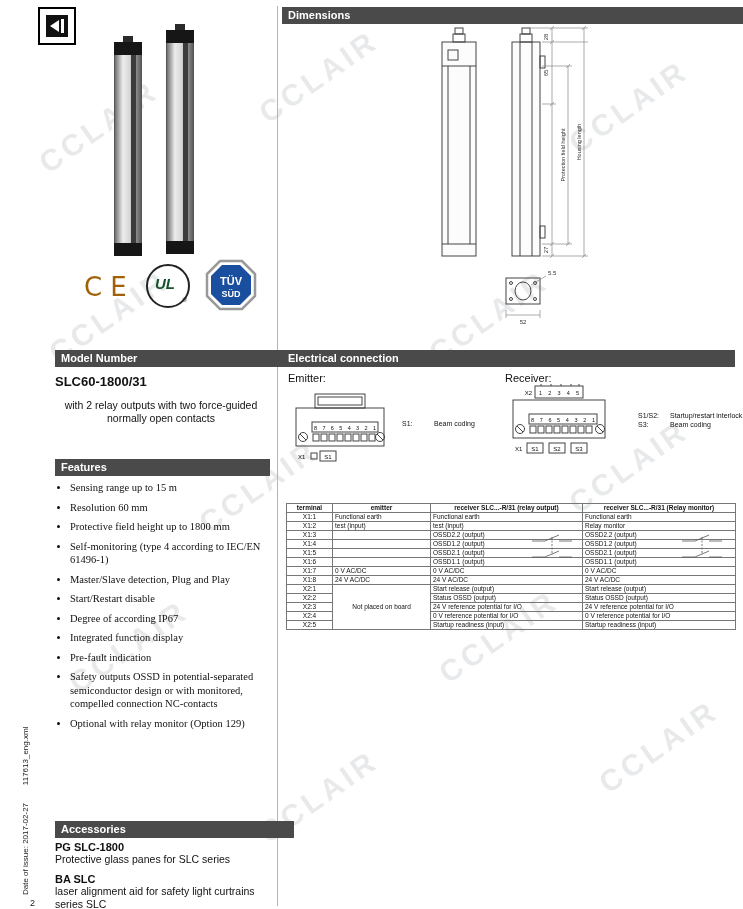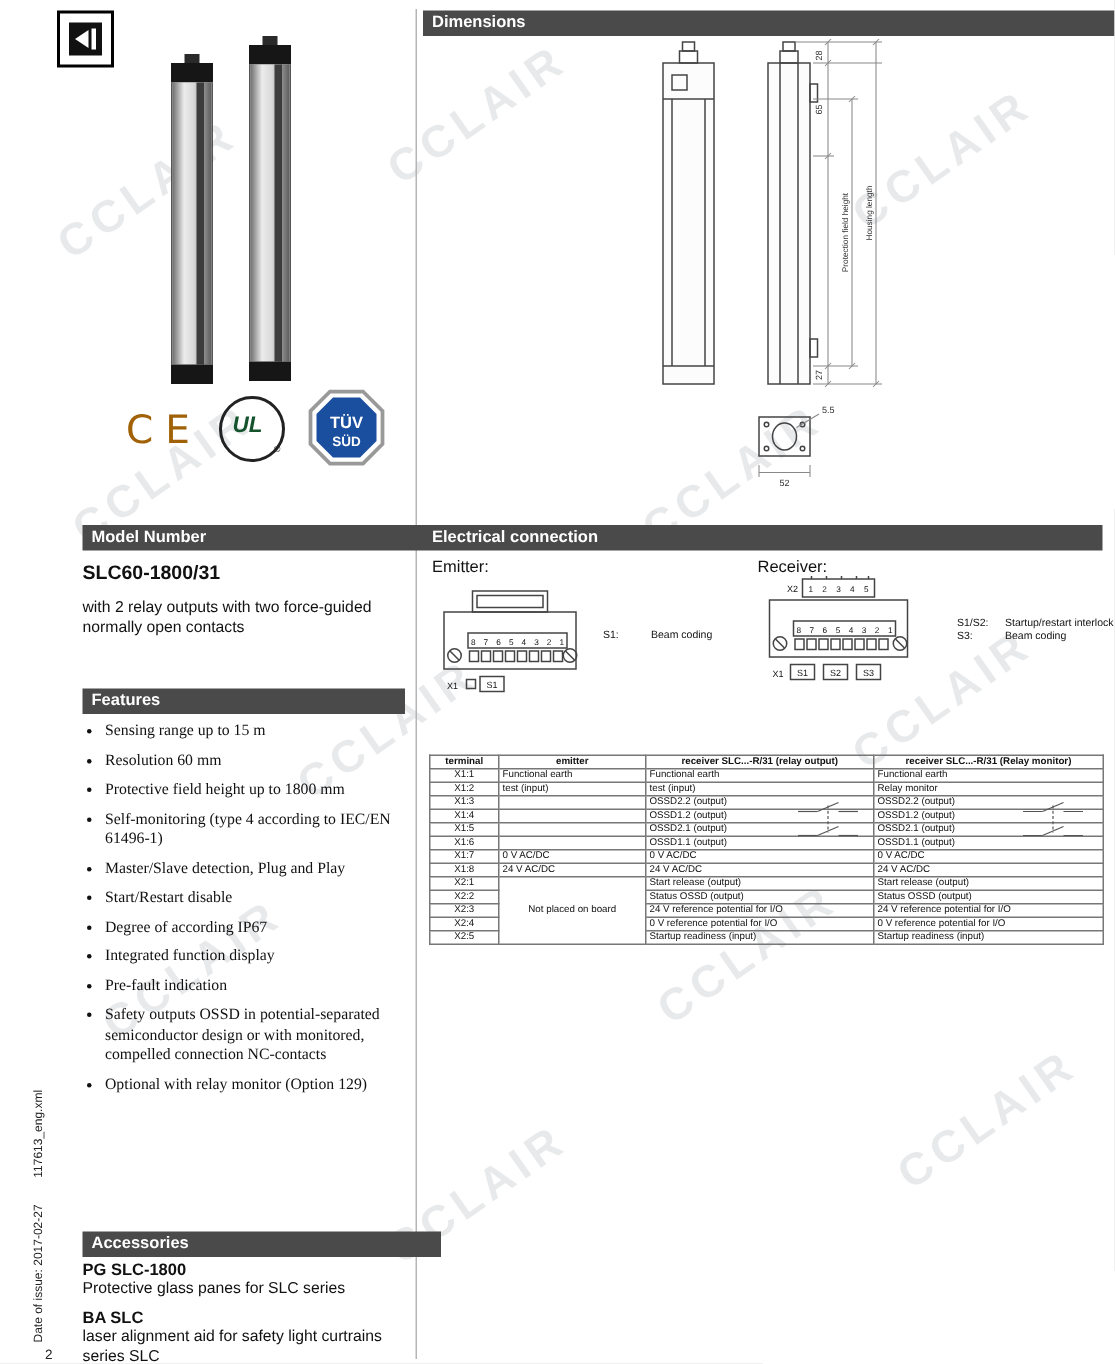--- a/index.html
+++ b/index.html
@@ -29,21 +29,21 @@
   .dev-body::after{content:"";position:absolute;top:0;bottom:0;right:5px;width:5px;background:#3c3c3c;}
   
   .ce-mark{position:absolute;left:84px;top:272px;font-size:26px;letter-spacing:8px;color:#a16207;
         font-family:"DejaVu Sans",sans-serif;}
   .ul-mark{position:absolute;left:146px;top:264px;width:40px;height:40px;border:2.5px solid #222;border-radius:50%;}
   .ul-text{position:absolute;left:7px;top:9px;font-style:italic;font-weight:bold;font-size:15px;color:#14532d;}
   .ul-r{position:absolute;right:1px;bottom:3px;font-size:6px;color:#222;}
   .tuv{position:absolute;left:204px;top:258px;}
   
   .model-name{position:absolute;left:55px;top:374px;font-size:13px;font-weight:bold;}
-  .model-desc{position:absolute;left:55px;top:399px;width:212px;font-size:10.5px;line-height:13px;}
+  .model-desc{position:absolute;left:55px;top:399px;width:212px;font-size:10.5px;line-height:13px;text-align:center;}
   .features-list{position:absolute;left:55px;top:481px;width:210px;margin:0;padding:0 0 0 15px;
         font-size:10.5px;line-height:13.5px;font-family:Liberation Serif, serif;}
   .features-list li{margin-bottom:6px;}
   .accessories{position:absolute;left:55px;top:841px;width:214px;}
   .acc + .acc{margin-top:7px;}
   .acc-name{font-weight:bold;font-size:11px;}
   .acc-desc{font-size:10.5px;line-height:13px;}
   
   .side-text{position:absolute;left:30px;bottom:14px;transform-origin:0 100%;transform:rotate(-90deg);
         font-size:8px;color:#222;white-space:pre;}

